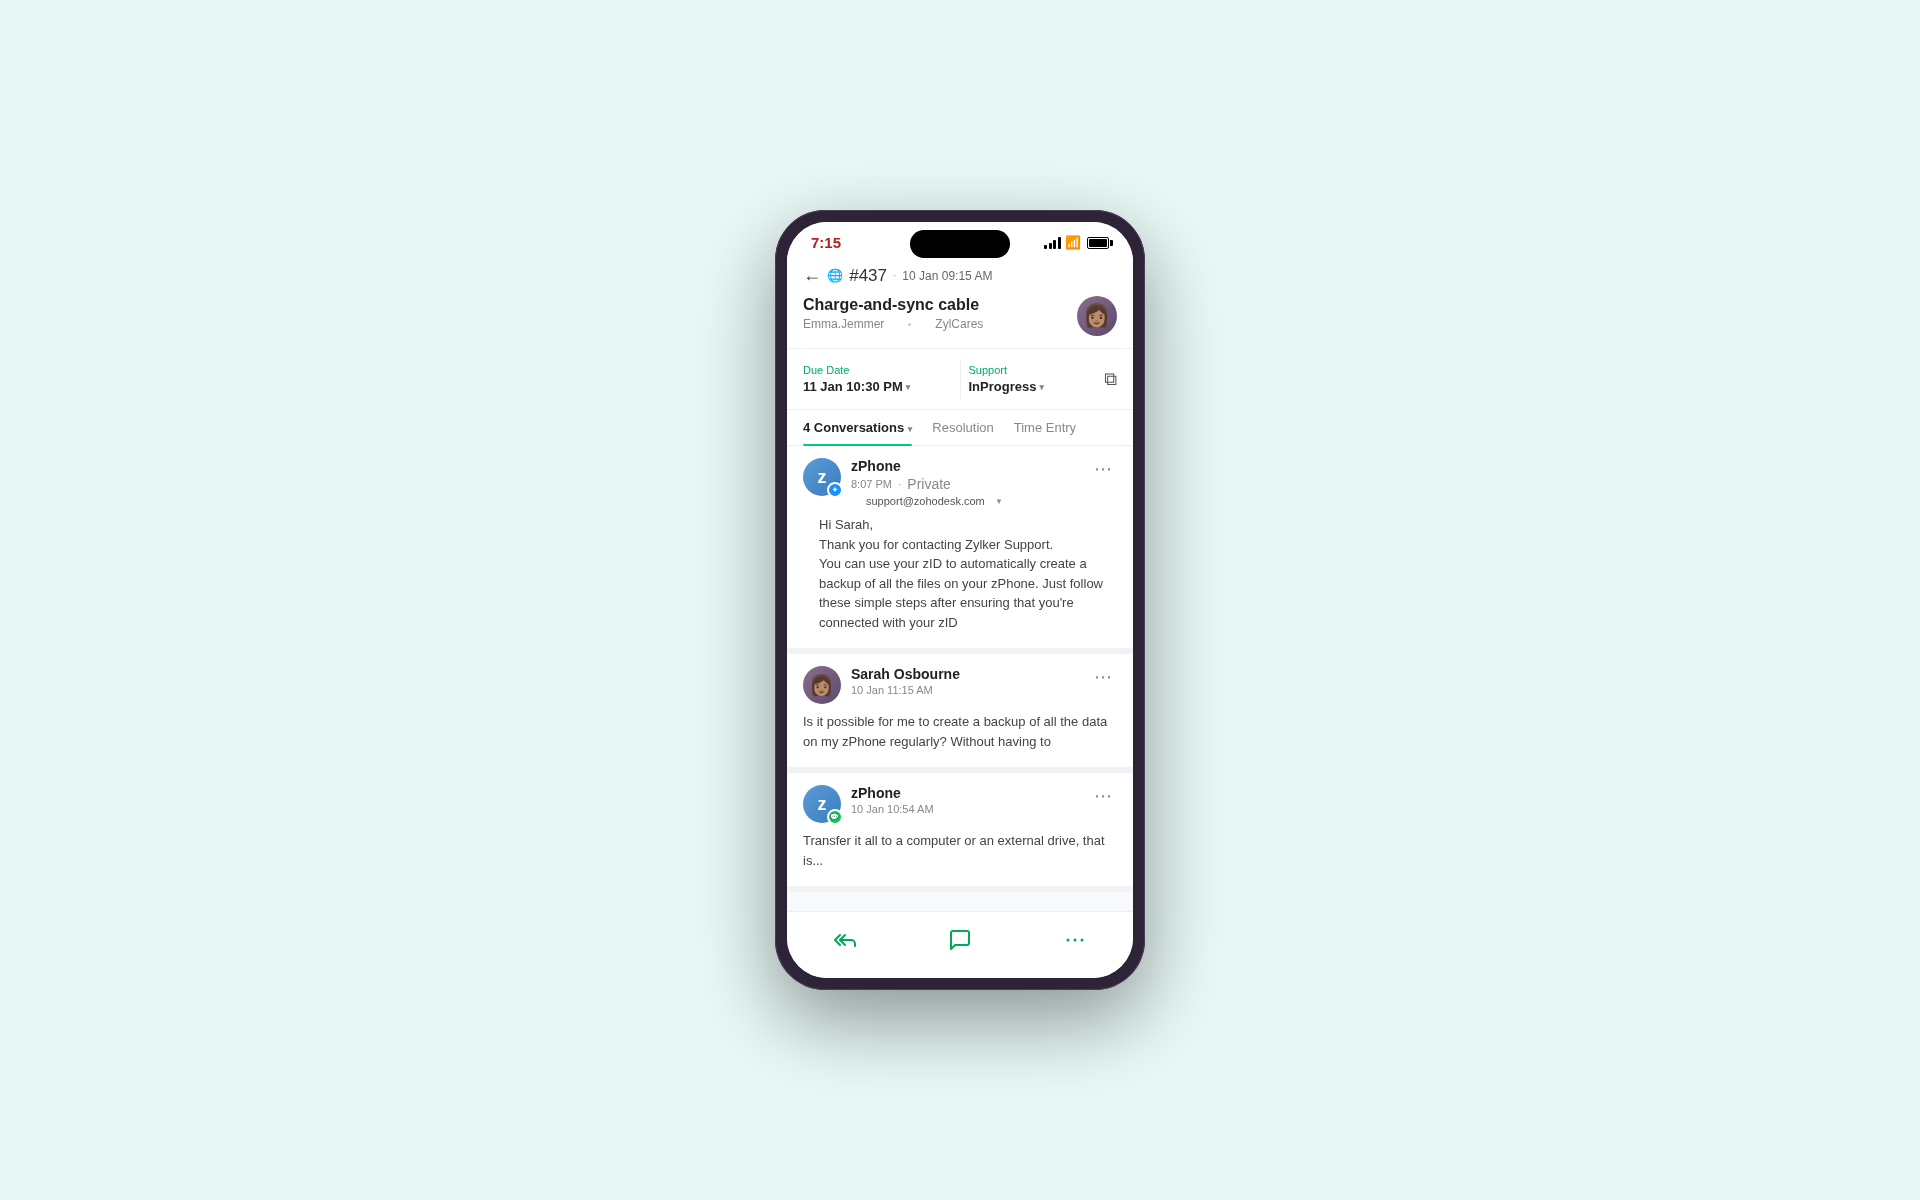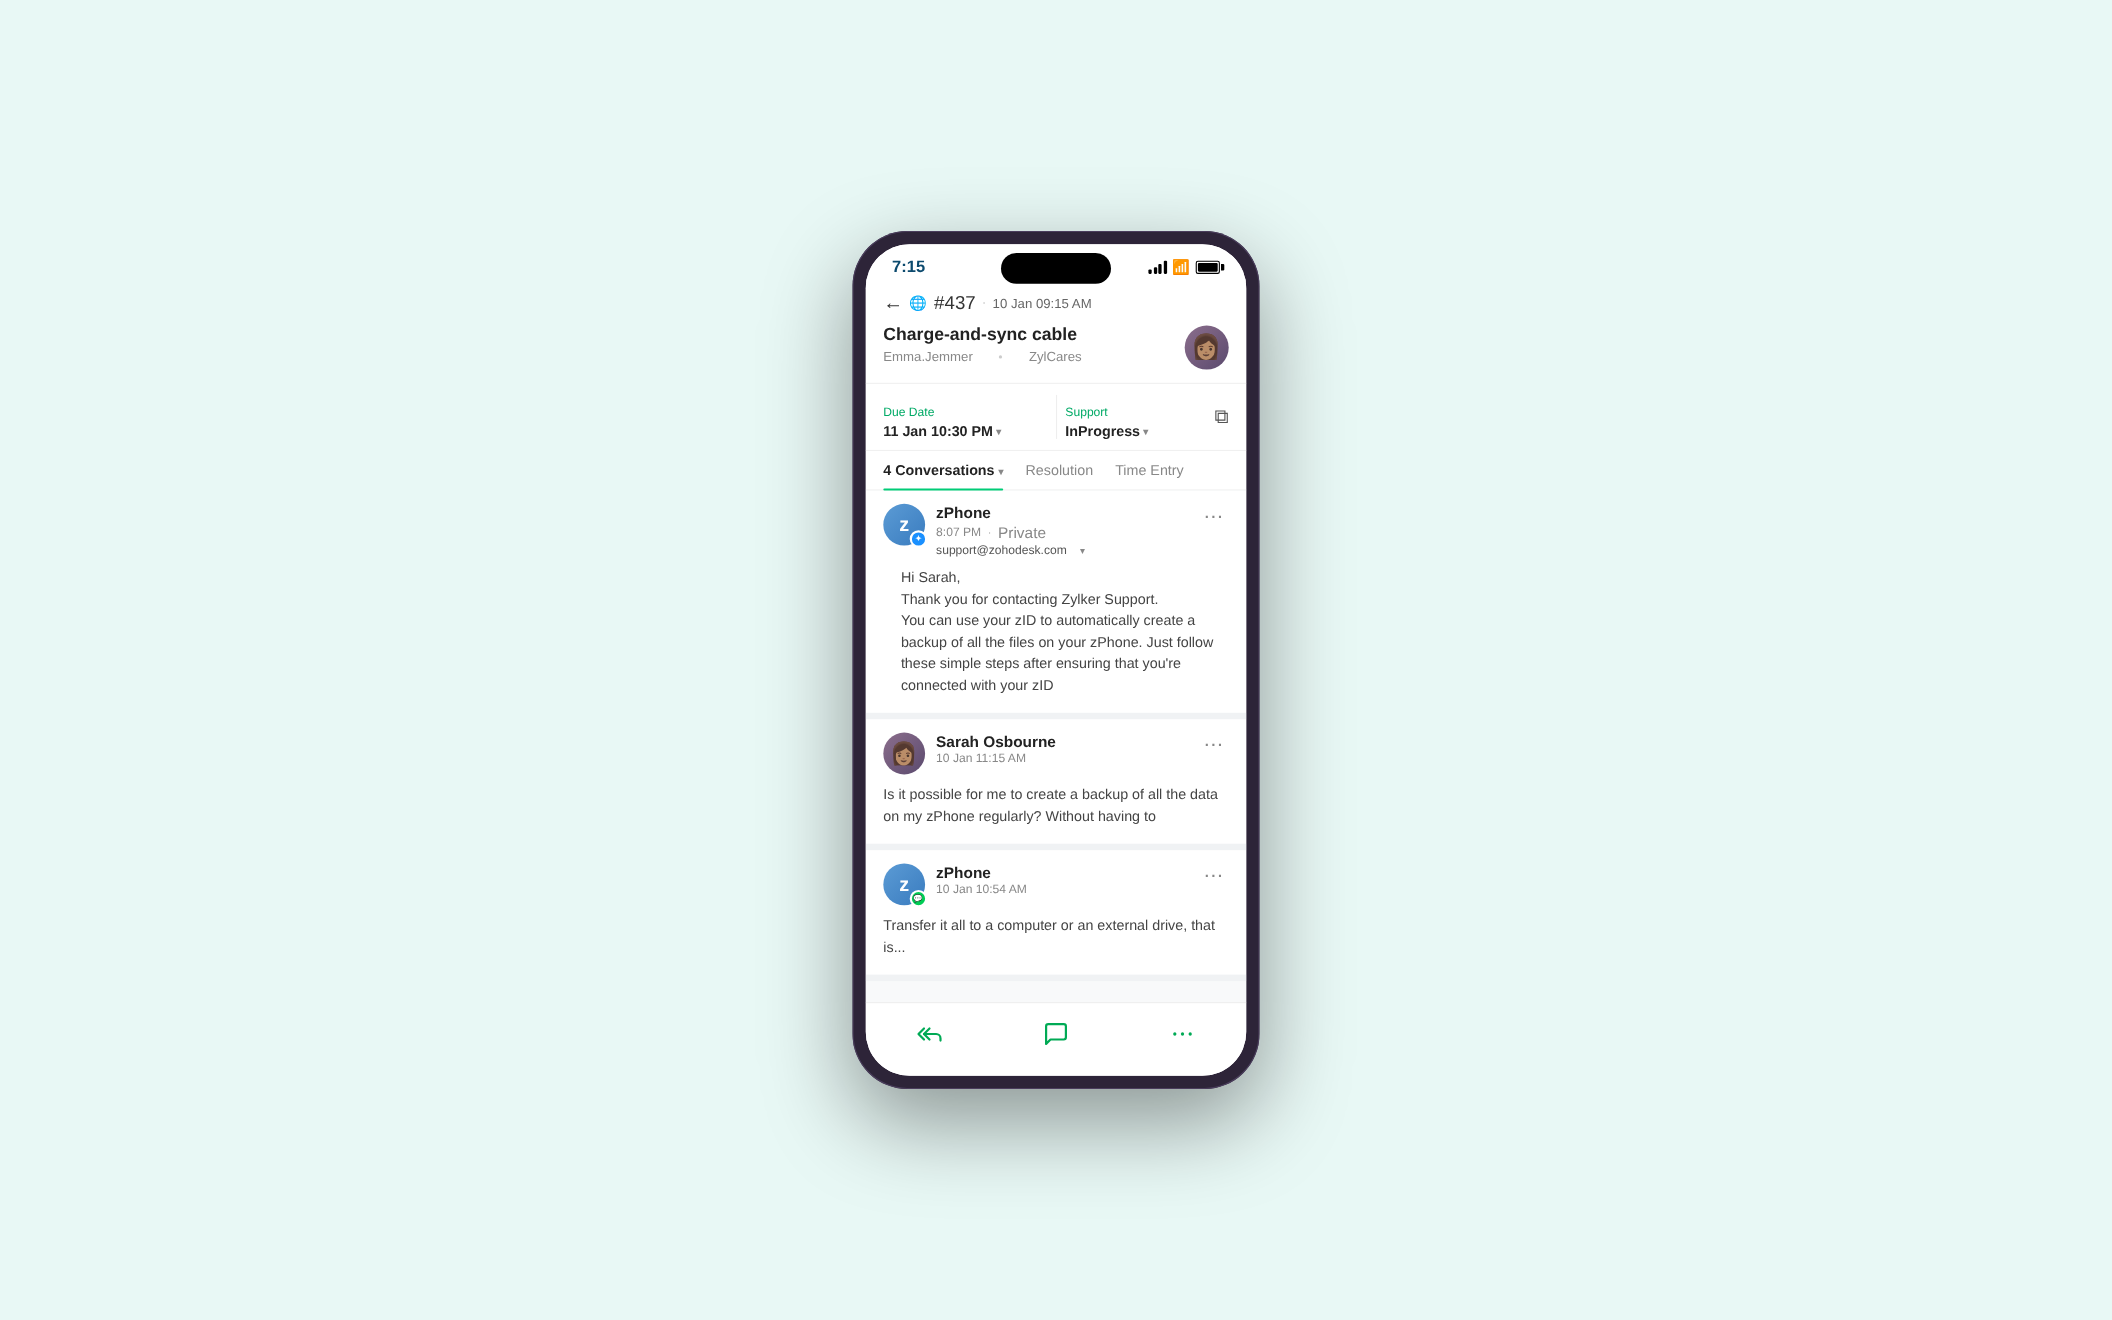--- a/index.html
+++ b/index.html
@@ -39,21 +39,21 @@
       padding: 12px 24px 6px;
       display: flex;
       align-items: center;
       justify-content: space-between;
       flex-shrink: 0;
     }
 
     .status-time {
       font-size: 15px;
       font-weight: 600;
-      color: #0c4a6e;
+      color: #b91c1c;
     }
 
     .dynamic-island {
       width: 100px;
       height: 28px;
       background: #000;
       border-radius: 20px;
       position: absolute;
       top: 20px;
       left: 50%;
@@ -198,21 +198,21 @@
       flex-shrink: 0;
     }
 
     .avatar-face {
       font-size: 22px;
     }
 
     
     .fields-row {
       display: flex;
-      align-items: flex-end;
+      align-items: center;
       padding: 10px 16px;
       border-top: 1px solid #f0f0f0;
       border-bottom: 1px solid #f0f0f0;
       background: #fff;
       flex-shrink: 0;
       position: relative;
     }
 
     .field-group {
       flex: 1;
@@ -381,20 +381,21 @@
 
     .conv-privacy {
       font-size: 14px;
       color: #888;
     }
 
     .conv-email-row {
       display: flex;
       align-items: center;
       gap: 12px;
+      margin-left: 15px;
     }
 
     .conv-email {
       font-size: 11px;
       color: #555;
     }
 
     .conv-email-chevron {
       font-size: 9px;
       color: #888;

